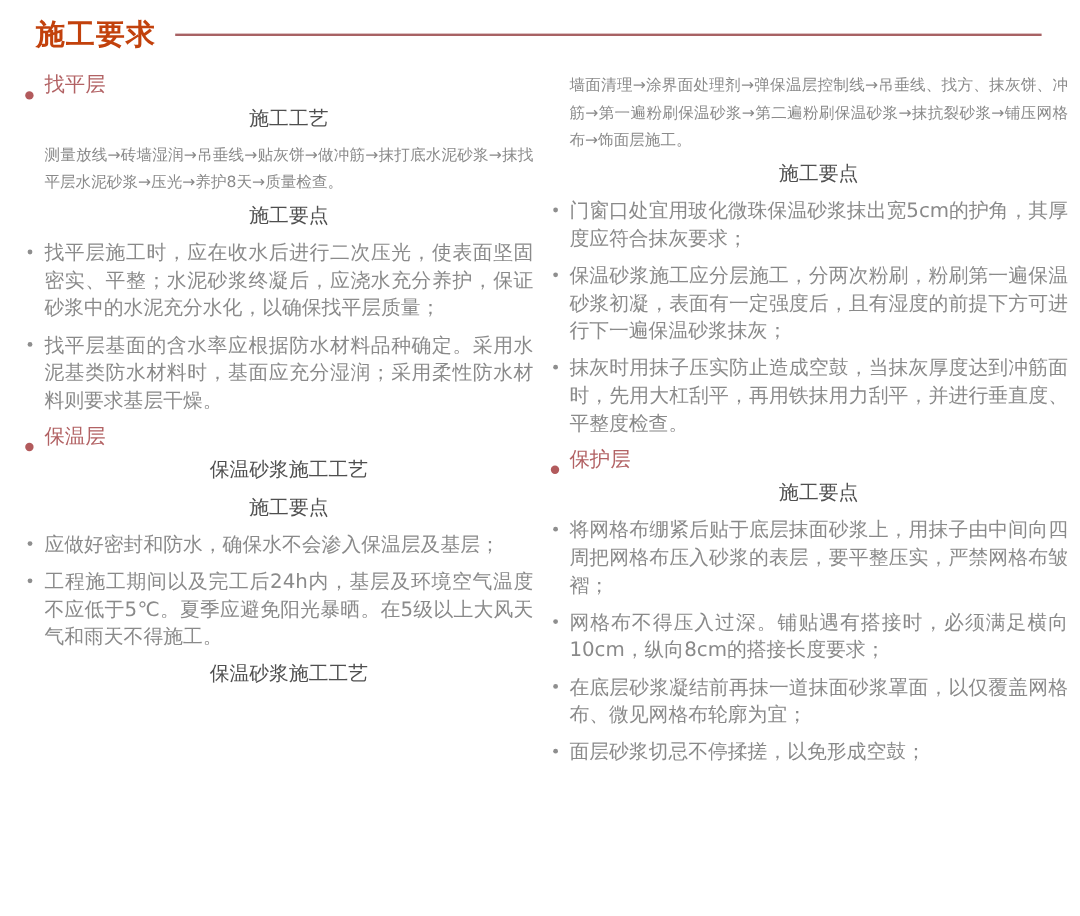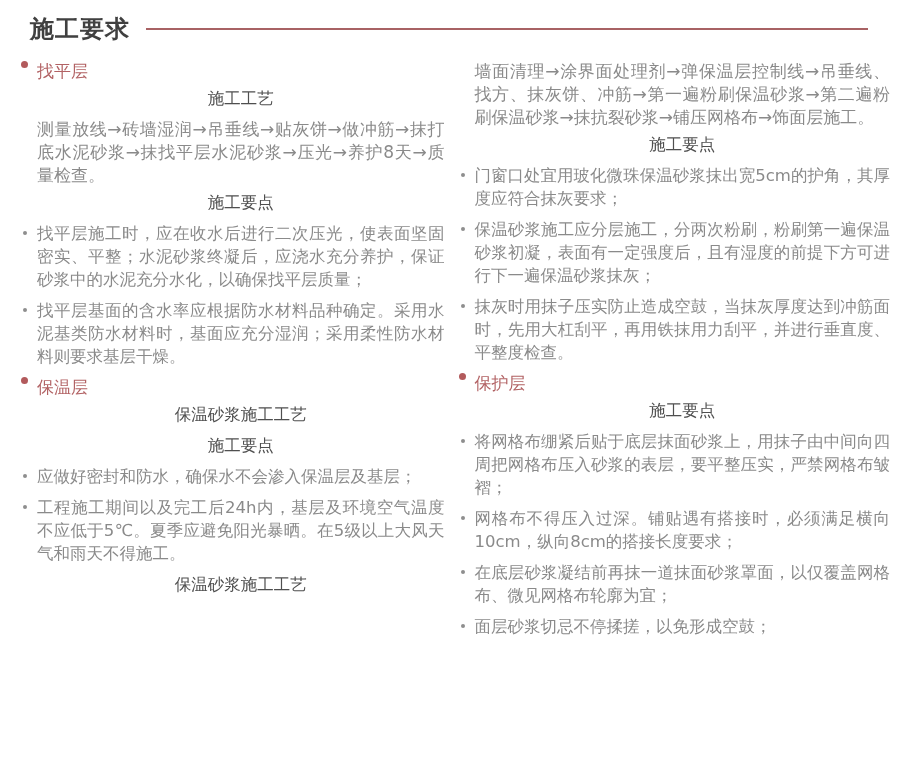--- a/index.html
+++ b/index.html
@@ -3,36 +3,36 @@
 <meta charset="utf-8">
 <style>
   html,body{margin:0;padding:0;background:#ffffff;}
   body{
     width:900px;height:763px;overflow:hidden;
     font-family:"DejaVu Sans","Liberation Sans",sans-serif;
   }
   .page{box-sizing:border-box;width:900px;height:763px;padding:12px 10px 0 20px;}
   
   .title-row{display:flex;align-items:center;margin:0 22px 0 10px;height:34px;}
-  .page-title{margin:0;font-size:24px;font-weight:bold;color:#404040;letter-spacing:1px;white-space:nowrap;}
+  .page-title{margin:0;font-size:24px;font-weight:bold;color:#c2410c;letter-spacing:1px;white-space:nowrap;}
   .title-rule{flex:1;height:2px;background:#a86264;margin-left:16px;}
   
   .columns{display:flex;margin-top:6px;}
   .col{width:425px;}
   .col-right{width:433px;margin-left:13px;}
   .col-right > .para:first-child{margin-top:8px;}
   
-  .sec-head{display:flex;align-items:flex-start;margin:8px 0 4px 0;line-height:23px;}
+  .sec-head{display:flex;align-items:flex-end;margin:8px 0 4px 0;line-height:23px;}
   .red-dot{flex:none;width:7px;height:7px;border-radius:50%;background:#b25a5c;margin:1px 9px 0 1px;}
   .sec-label{color:#b26264;font-size:17px;}
   .sub{display:flex;align-items:center;margin:4px 0 4px 17px;line-height:23px;flex-direction:column;}
   .sub-label{flex:none;color:#4f4f4f;font-size:16.5px;}
   .dotline{flex:1;height:1px;margin-left:12px;margin-top:4px;
     background-image:repeating-linear-gradient(to right,#ababab 0 3px,transparent 3px 6px);}
-  .para{margin:1px 0 4px 17px;color:#8a8a8a;font-size:17px;line-height:23px;text-align:justify;}
+  .para{margin:1px 0 4px 17px;color:#8a8a8a;font-size:13px;line-height:23px;text-align:justify;}
   .bullet{display:flex;margin:0 0 8px 3px;color:#8a8a8a;font-size:16.5px;line-height:23px;}
   .gdot{flex:none;width:4px;height:4px;border-radius:50%;background:#8e8e8e;margin:9px 10px 0 0;}
   .bullet-text{flex:1;text-align:justify;}
 </style>
 </head>
 <body>
 
 <div class="page">
 
   <div class="title-row">

